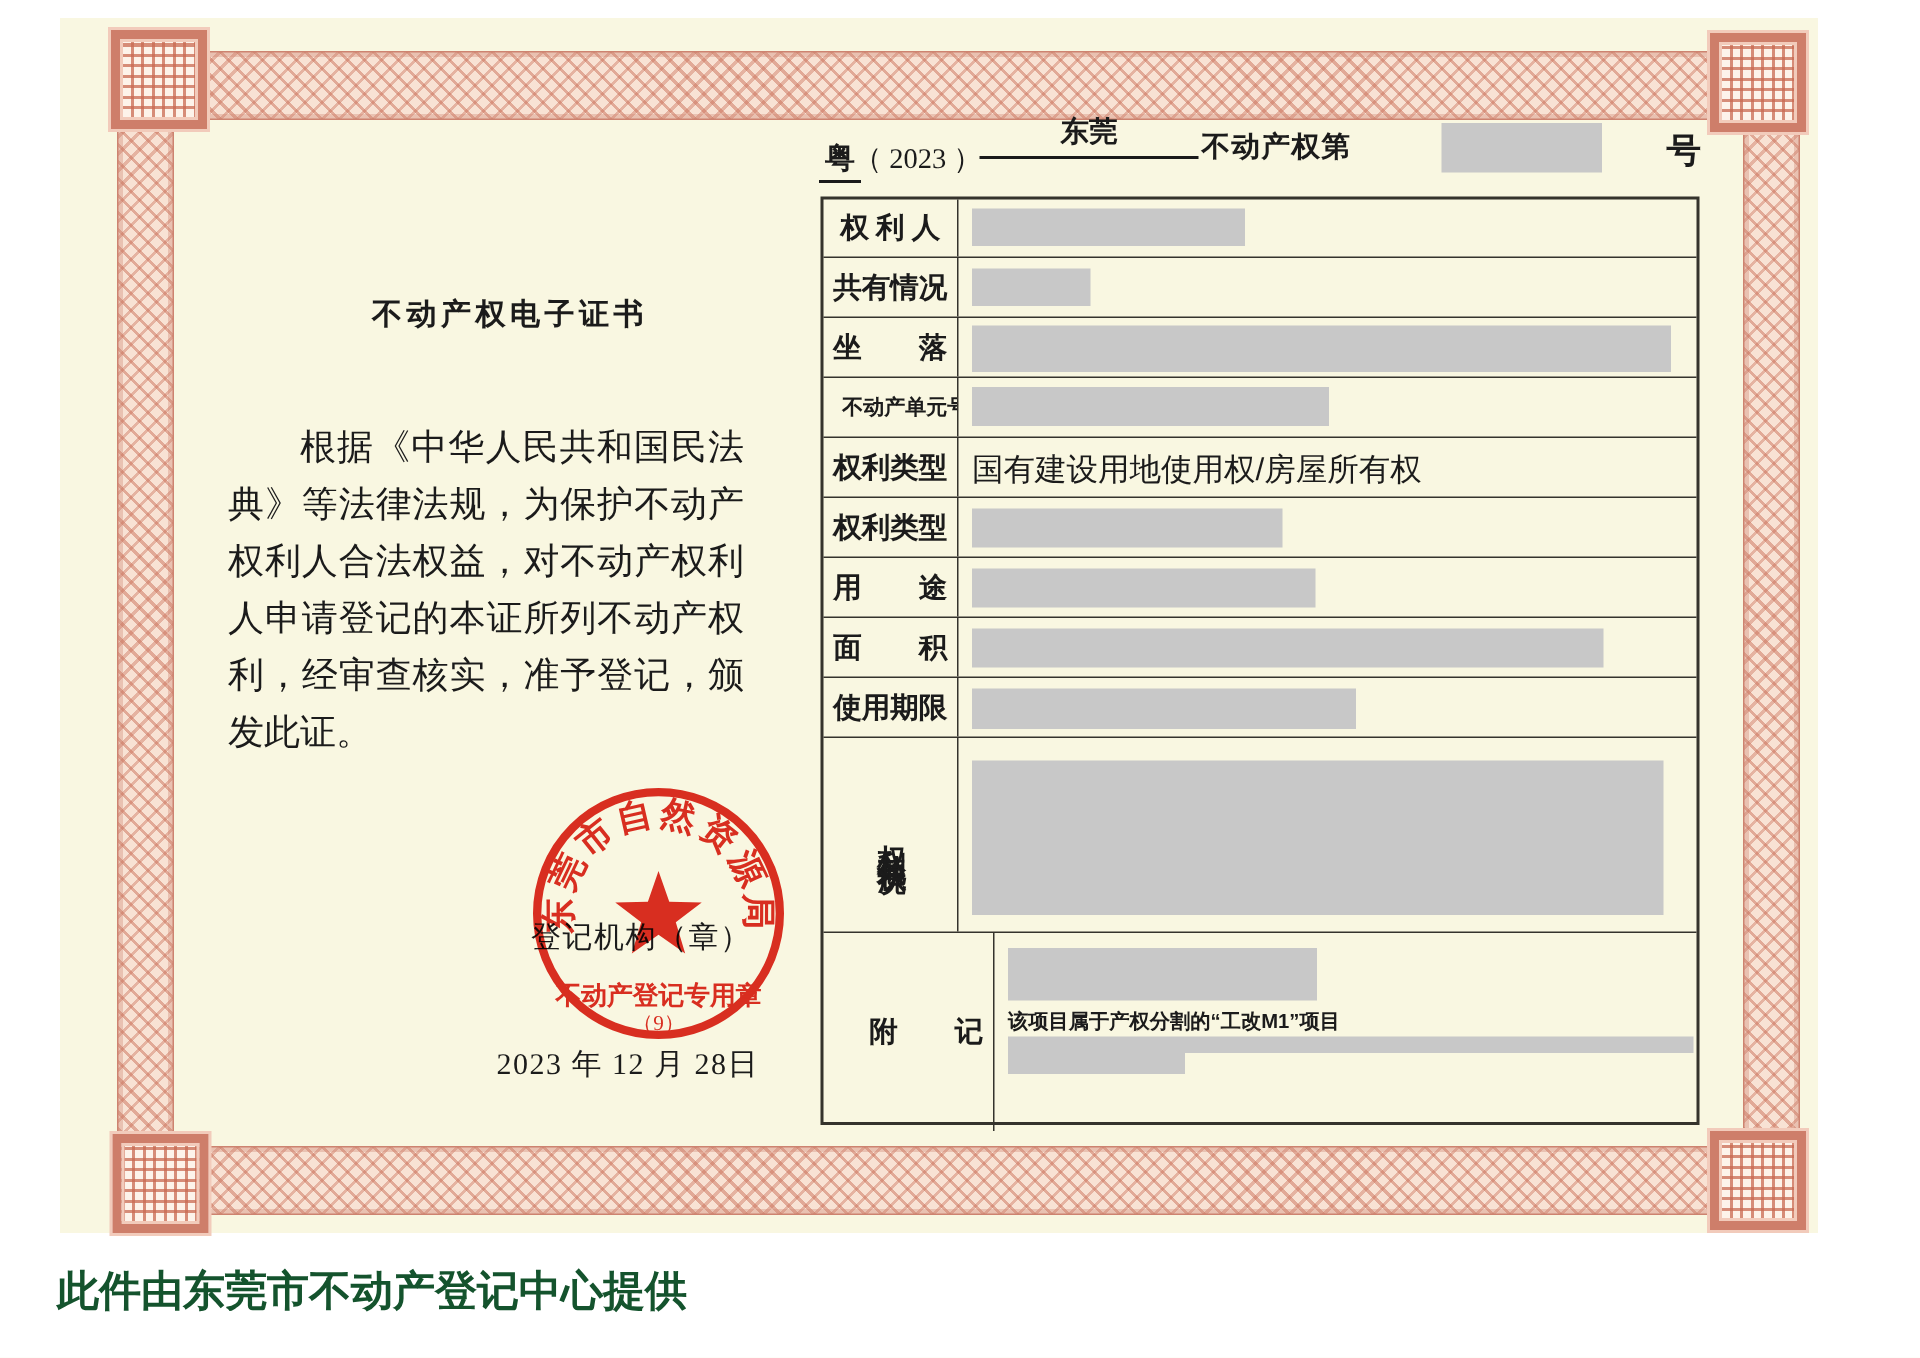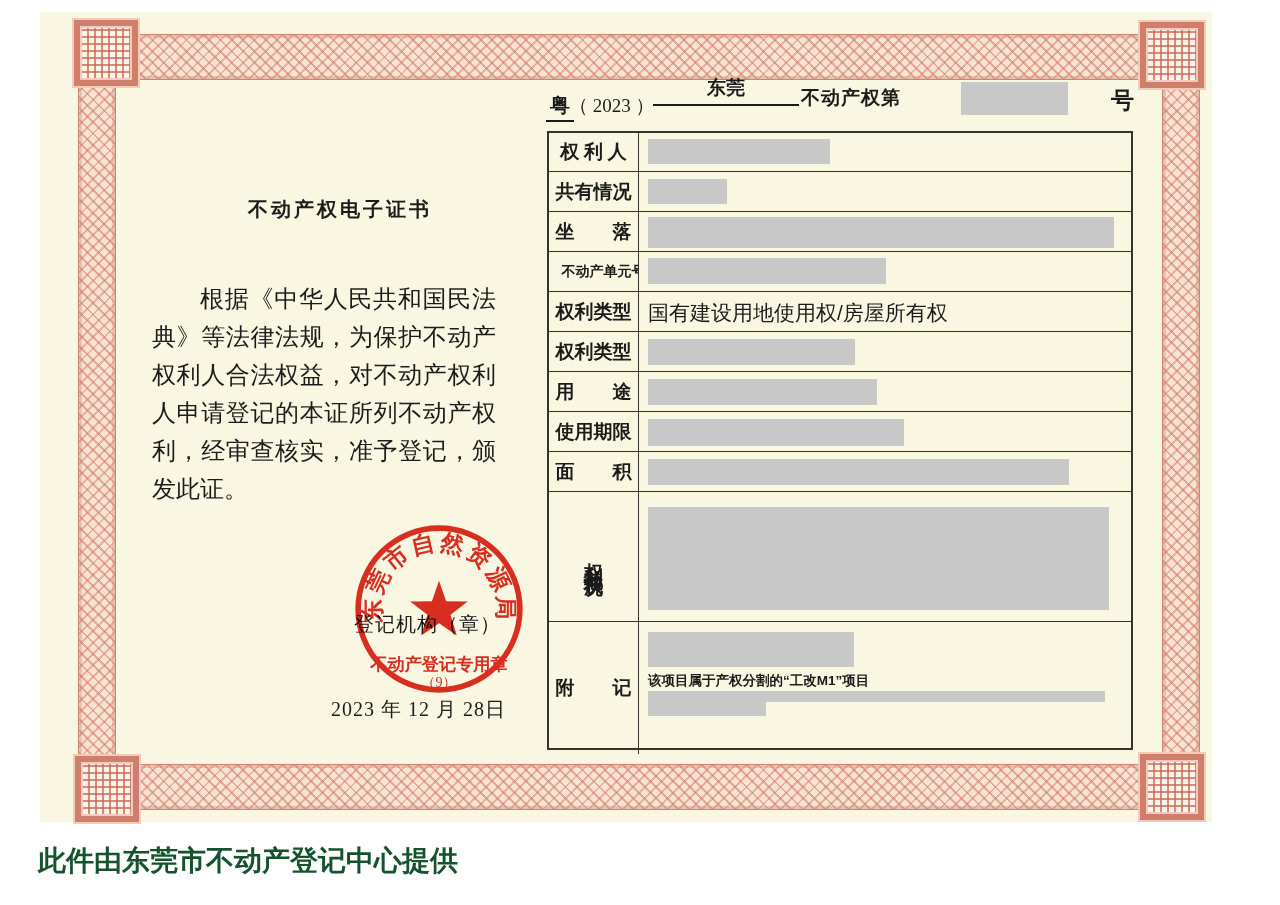--- a/index.html
+++ b/index.html
@@ -59,21 +59,21 @@
   .issuer-label{position:absolute;z-index:5;left:314px;top:599px;font-size:20px;font-weight:500;letter-spacing:1px;}
   .issue-date{position:absolute;z-index:5;left:291px;top:684px;font-size:20px;font-weight:500;letter-spacing:1px;}
   .seal{position:absolute;z-index:6;left:308px;top:506px;width:182px;height:182px;mix-blend-mode:multiply;opacity:.95;}
   
   .cert-table{
     position:absolute;z-index:3;left:507px;top:119px;width:586px;height:619px;
     border:2px solid #35332c;box-sizing:border-box;display:flex;flex-direction:column;
   }
   .row{display:flex;border-top:1px solid #35332c;box-sizing:border-box;flex:0 0 auto;}
   .row:first-child{border-top:none;}
-  .r-s{height:40px;} .r-1{height:38px;} .r-10{height:130px;} .r-11{height:133px;}
+  .r-s{height:40px;} .r-1{height:38px;} .r-10{height:130px;} .r-11{height:133px;padding-left:24px;}
   .lbl{
     width:90px;flex:0 0 90px;border-right:1px solid #35332c;box-sizing:border-box;
     display:flex;align-items:center;justify-content:center;
     font-size:19px;font-weight:600;white-space:nowrap;overflow:hidden;
   }
   .lbl.small{font-size:14px;letter-spacing:0;padding-left:20px;}
   .lbl.vertical span{writing-mode:vertical-rl;letter-spacing:3px;font-size:19px;}
   .val{flex:1;position:relative;padding-left:9px;box-sizing:border-box;}
   .rb{background:#c8c8c8;}
   .rb.b1{margin-top:6px;width:182px;height:25px;}
@@ -178,29 +178,29 @@
           <div class="rb b6"></div>
         </div>
     </div>
     <div class="row r-s">
       <div class="lbl">用　　途</div>
       <div class="val">
           <div class="rb b7"></div>
         </div>
     </div>
     <div class="row r-s">
+      <div class="lbl">面　　积</div>
+      <div class="val">
+          <div class="rb b8"></div>
+        </div>
+    </div>
+    <div class="row r-s">
       <div class="lbl">使用期限</div>
       <div class="val">
           <div class="rb b9"></div>
-        </div>
-    </div>
-    <div class="row r-s">
-      <div class="lbl">面　　积</div>
-      <div class="val">
-          <div class="rb b8"></div>
         </div>
     </div>
     <div class="row r-10">
       <div class="lbl vertical">
           <span>权利其他状况</span>
         </div>
       <div class="val">
           <div class="rb b10"></div>
         </div>
     </div>

